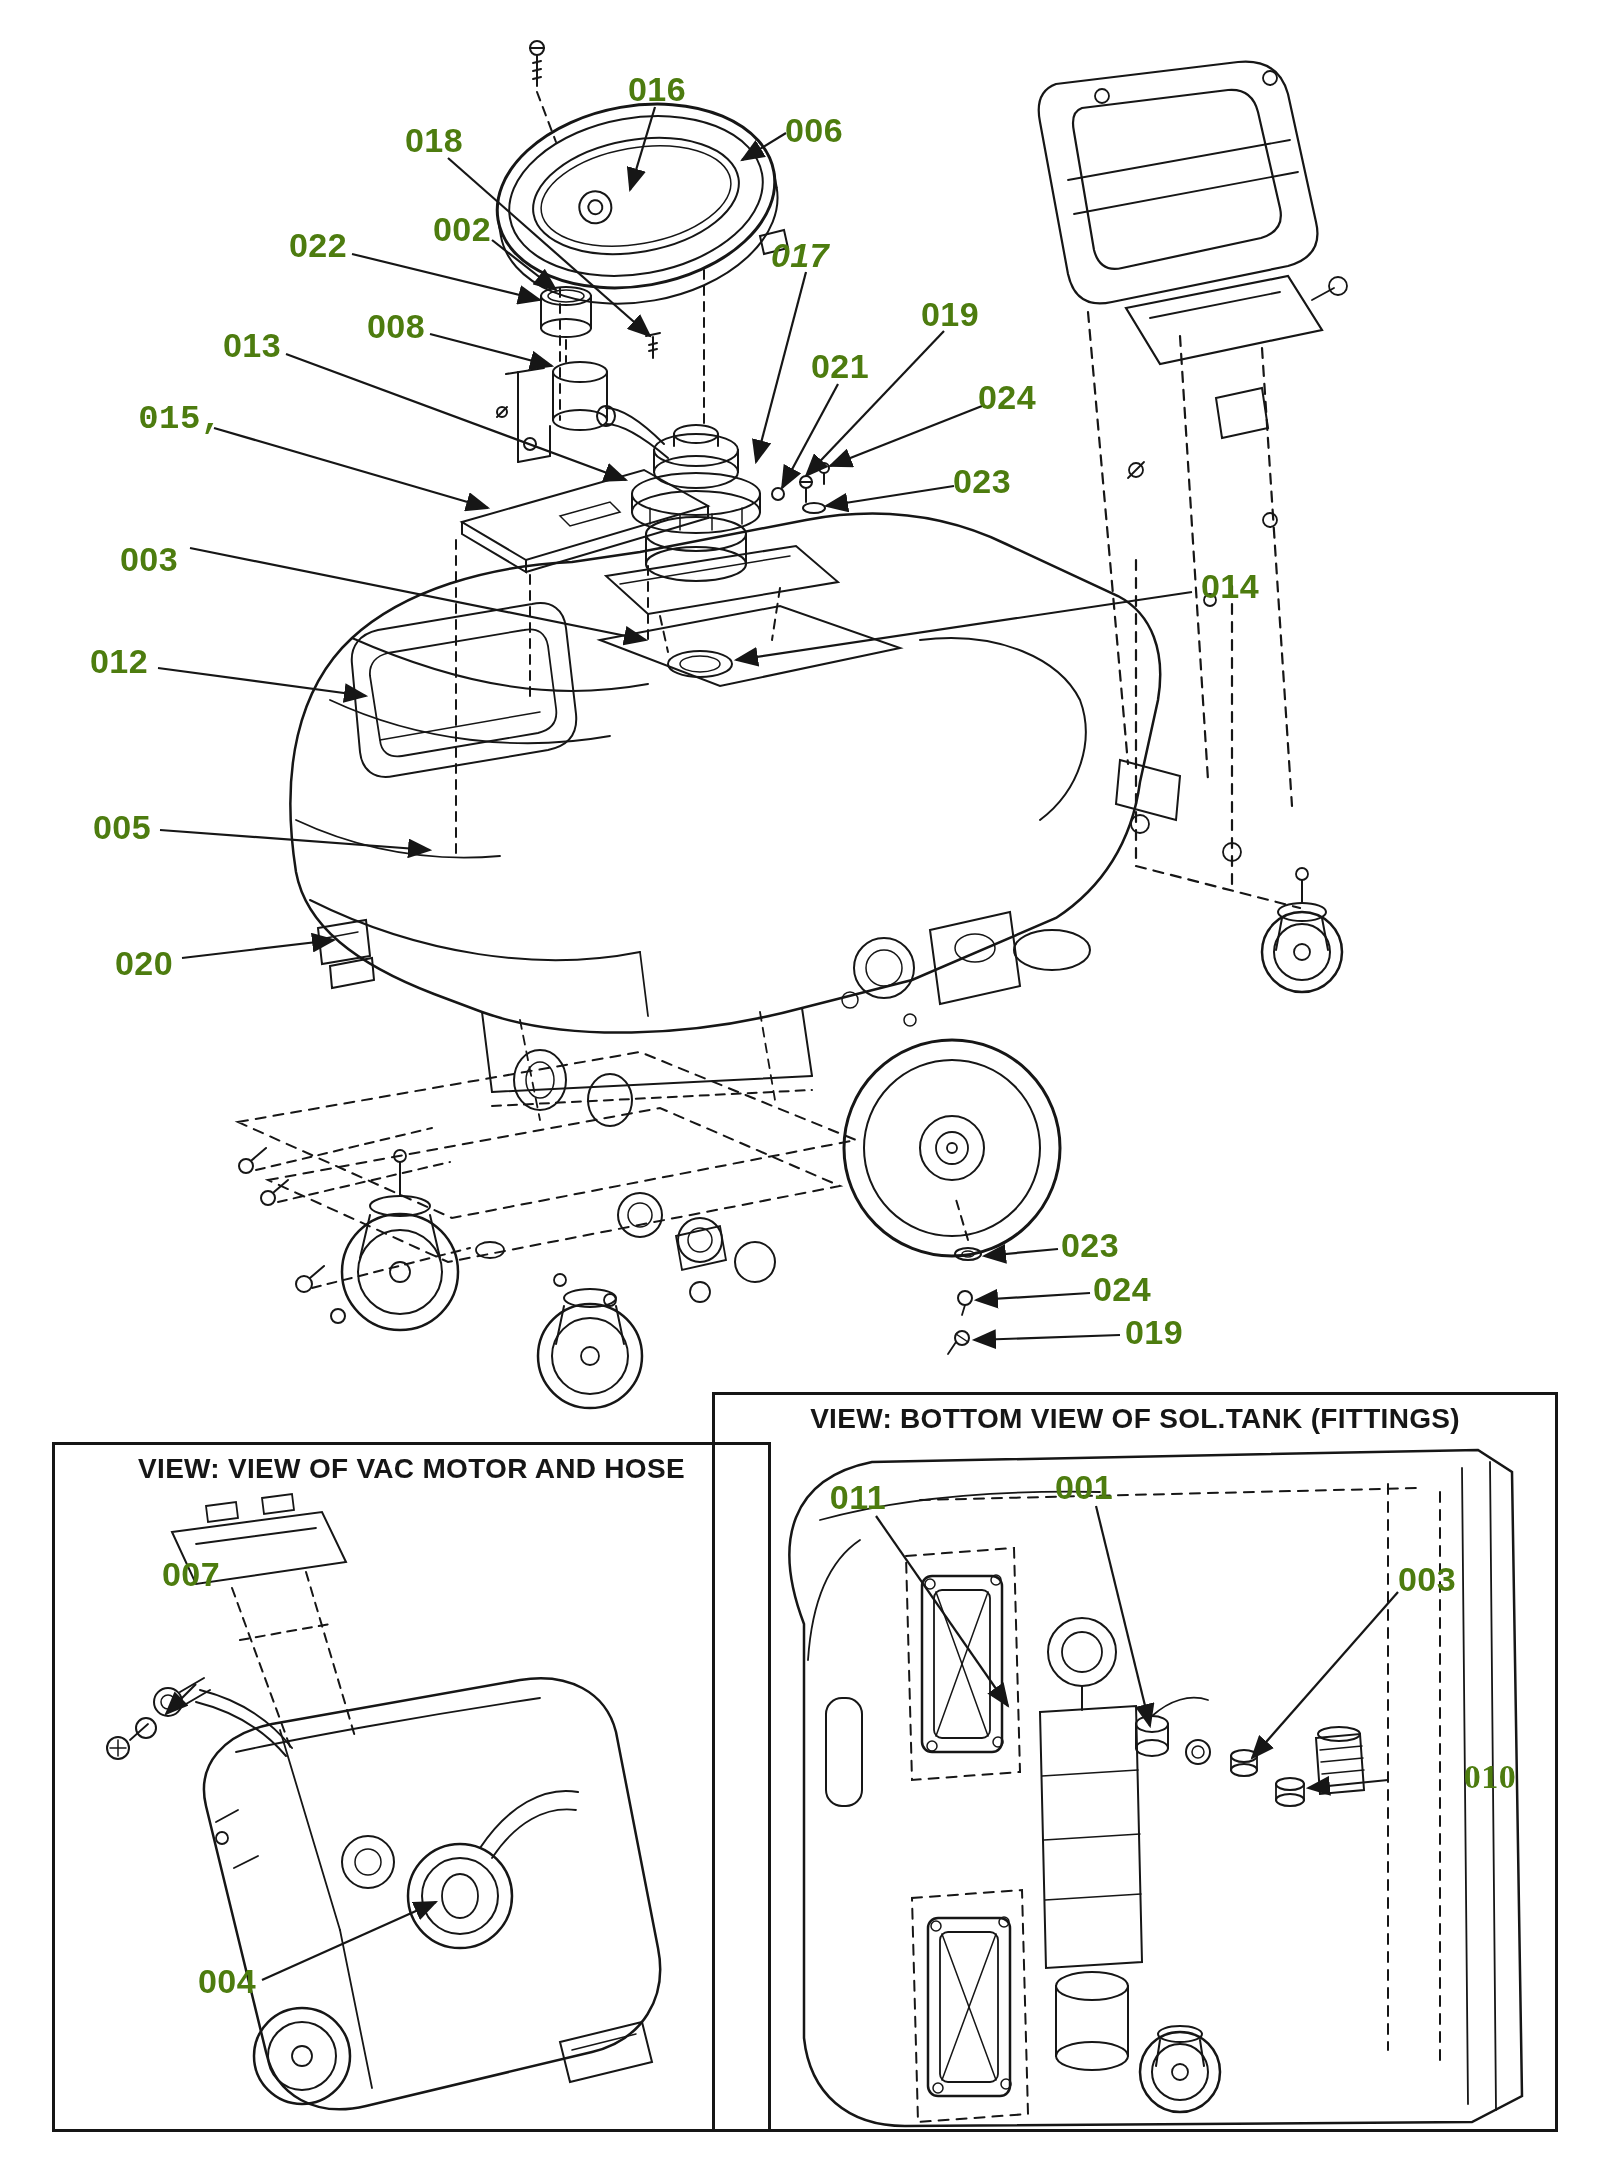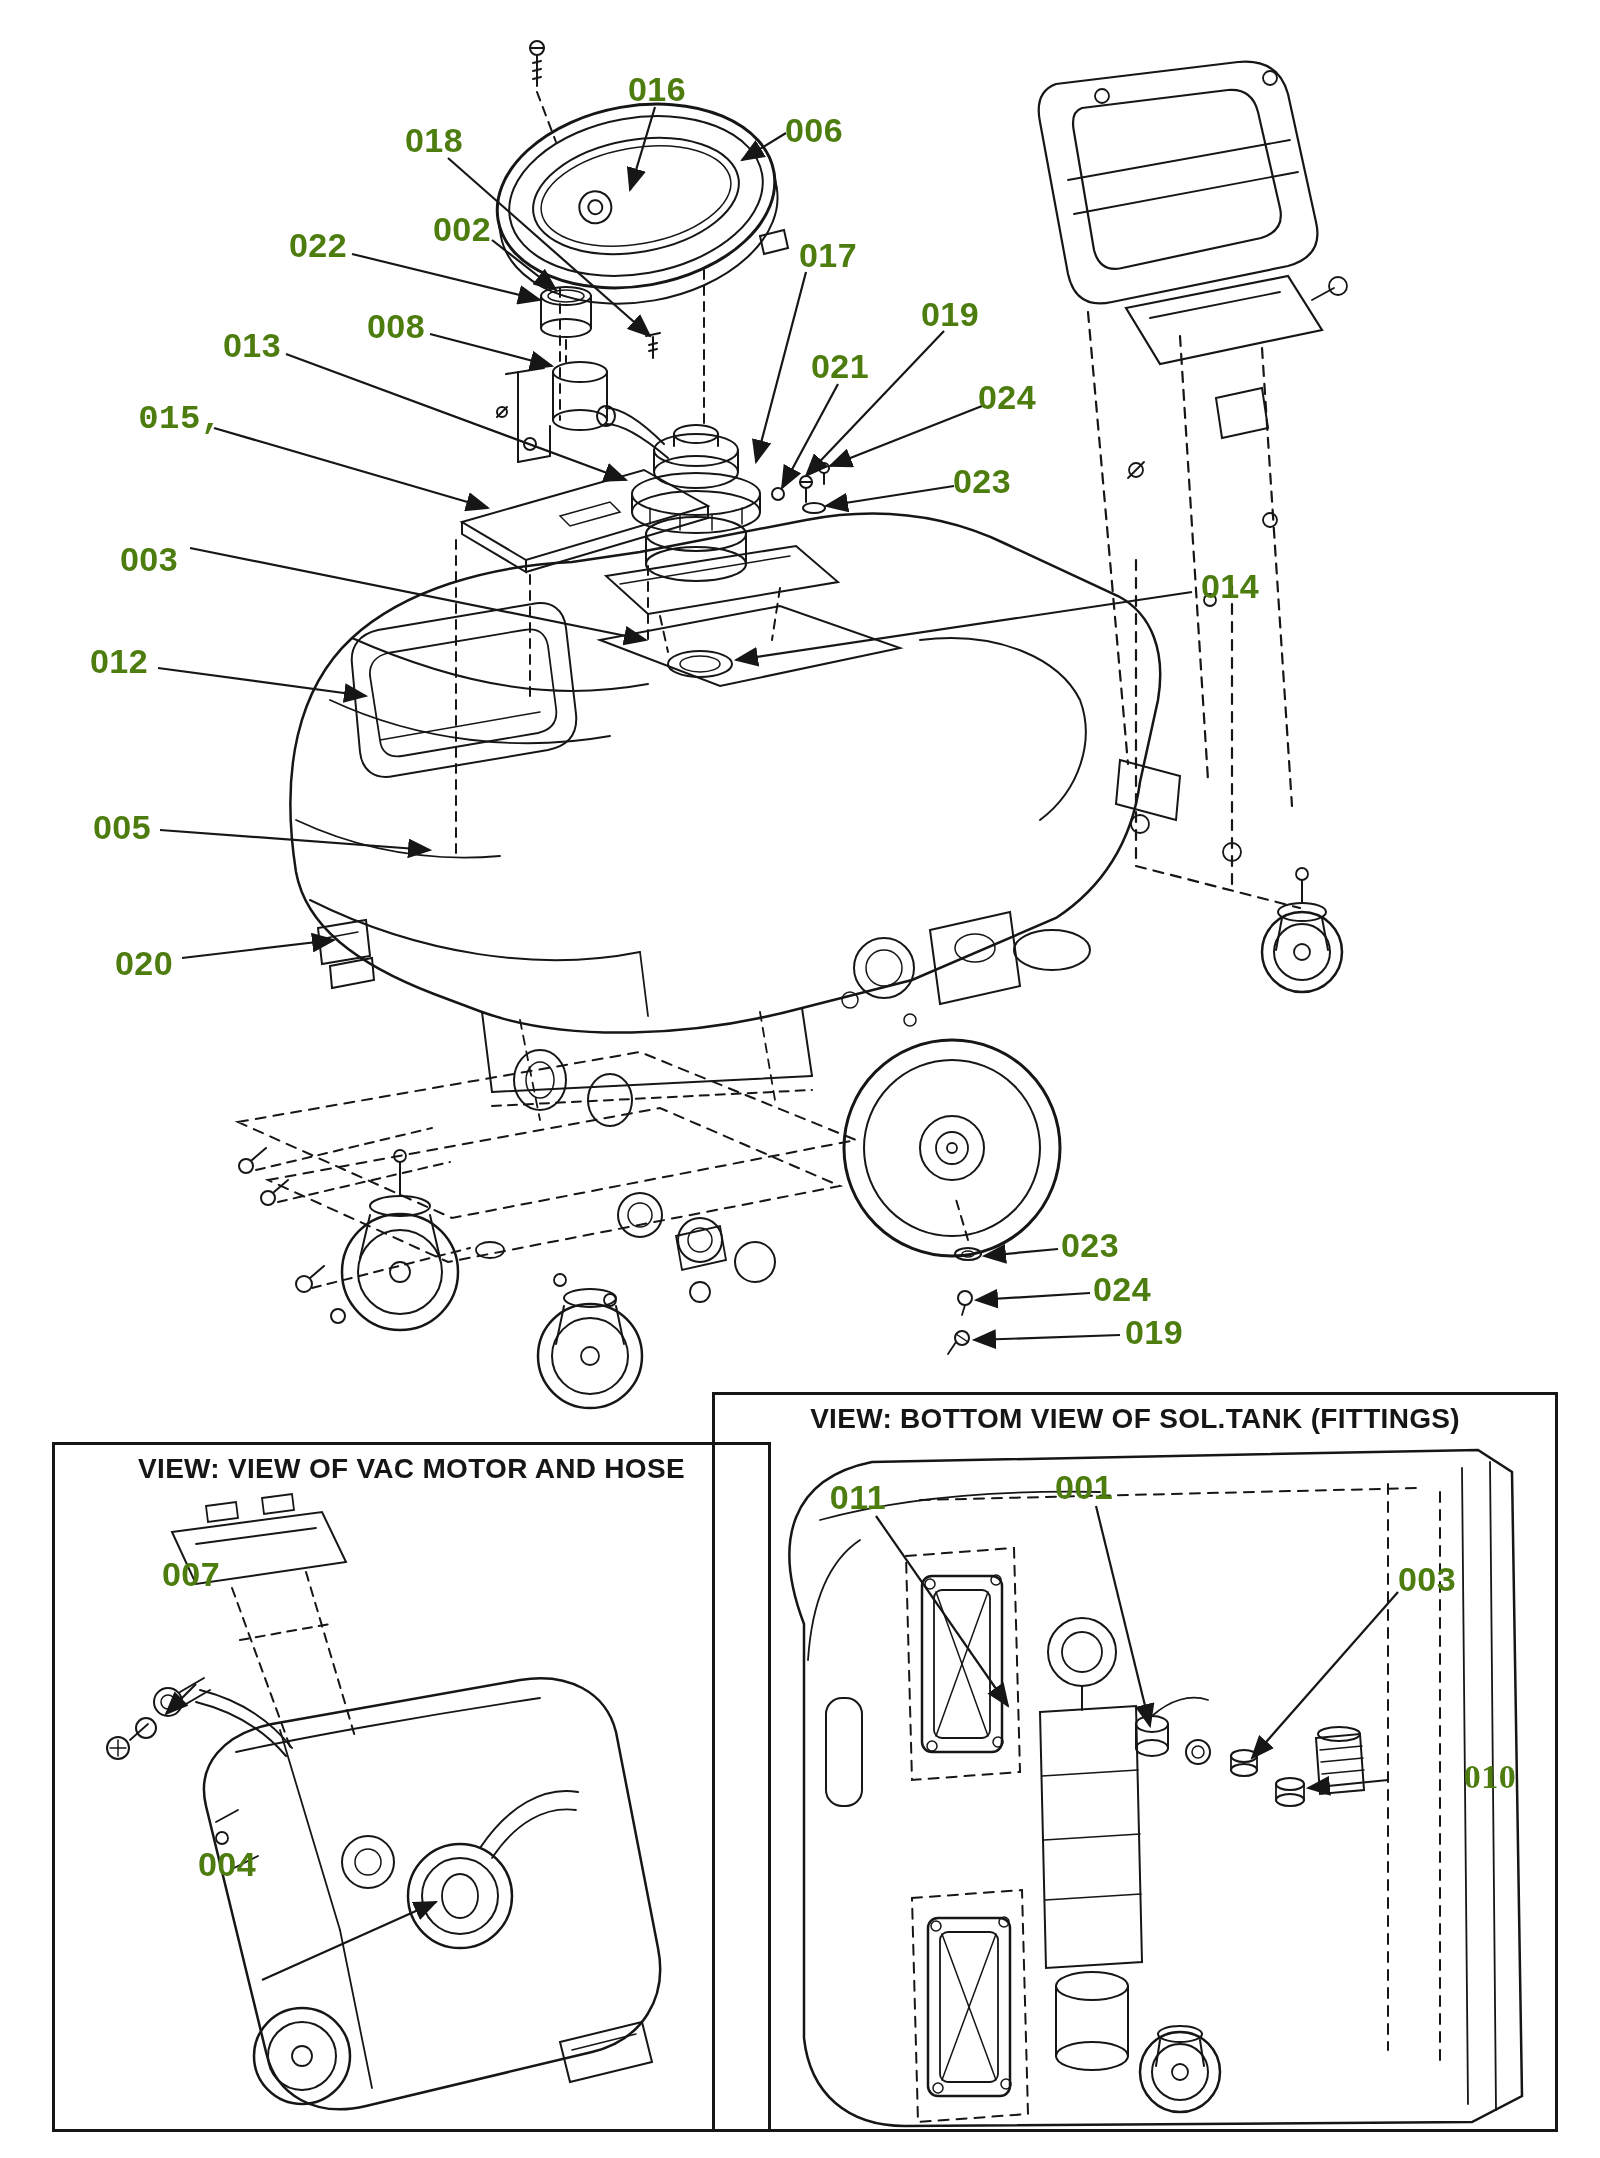--- a/index.html
+++ b/index.html
@@ -452,38 +452,38 @@
 
   <div class="inset-box" style="left:712px; top:1392px; width:846px; height:740px;">
     <div class="inset-title">VIEW: BOTTOM VIEW OF SOL.TANK (FITTINGS)</div>
   </div>
 
   <div class="callout" style="left:657px; top:89px;">016</div>
   <div class="callout" style="left:814px; top:130px;">006</div>
   <div class="callout" style="left:434px; top:140px;">018</div>
   <div class="callout" style="left:462px; top:229px;">002</div>
   <div class="callout" style="left:318px; top:245px;">022</div>
-  <div class="callout" style="left:828px; top:255px;">017</div>
+  <div class="callout" style="left:800px; top:255px;font-style:italic;">017</div>
   <div class="callout" style="left:396px; top:326px;">008</div>
   <div class="callout" style="left:950px; top:314px;">019</div>
   <div class="callout" style="left:252px; top:345px;">013</div>
   <div class="callout" style="left:840px; top:366px;">021</div>
   <div class="callout" style="left:1007px; top:397px;">024</div>
   <div class="callout" style="left:180px; top:419px;font-family:Liberation Mono, monospace;">015,</div>
   <div class="callout" style="left:982px; top:481px;">023</div>
   <div class="callout" style="left:149px; top:541px;margin-top:18px;">003</div>
   <div class="callout" style="left:1230px; top:586px;">014</div>
   <div class="callout" style="left:119px; top:661px;">012</div>
   <div class="callout" style="left:122px; top:827px;">005</div>
   <div class="callout" style="left:144px; top:963px;">020</div>
   <div class="callout" style="left:1090px; top:1245px;">023</div>
   <div class="callout" style="left:1122px; top:1289px;">024</div>
   <div class="callout" style="left:1154px; top:1332px;">019</div>
 
   <div class="callout" style="left:191px; top:1574px;">007</div>
-  <div class="callout" style="left:227px; top:1864px;text-align:right;">004</div>
+  <div class="callout" style="left:227px; top:1981px;text-align:right;">004</div>
 
   <div class="callout" style="left:858px; top:1497px;">011</div>
   <div class="callout" style="left:1084px; top:1487px;">001</div>
   <div class="callout" style="left:1427px; top:1579px;">003</div>
   <div class="callout" style="left:1490px; top:1777px;font-family:Liberation Serif, serif;">010</div>
 
 </div>
 
 </body></html>

